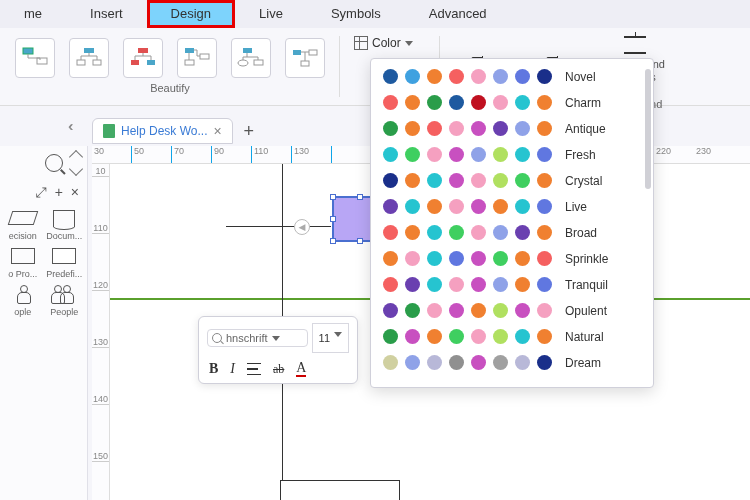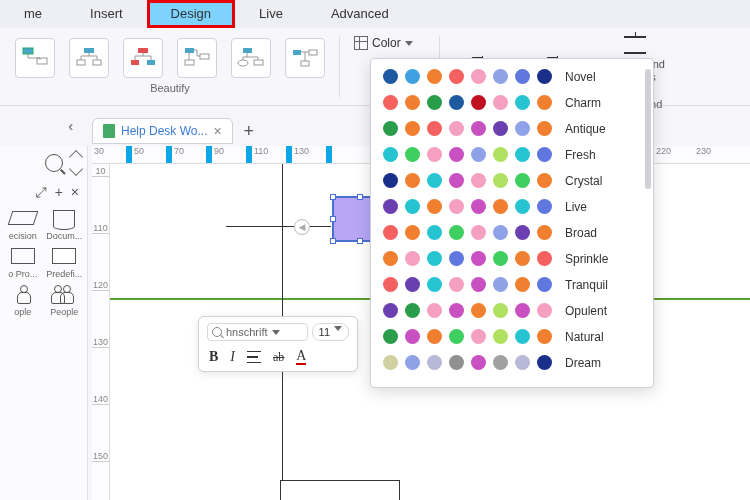--- a/index.html
+++ b/index.html
@@ -59,21 +59,21 @@
 .barshape { width:24px; height:16px; border:1px solid #555; }
 .barshape.split { background:linear-gradient(to right,#fff 48%,#555 48%,#555 52%,#fff 52%); }
 .person { width:14px; height:18px; position:relative; }
 .person::before { content:""; position:absolute; top:0; left:4px; width:6px; height:6px; border:1px solid #555; border-radius:50%; }
 .person::after { content:""; position:absolute; top:7px; left:1px; width:12px; height:10px; border:1px solid #555; border-radius:5px 5px 2px 2px; }
 .people { display:flex; }
 .people .person { margin-left:-5px; }
 
 
 .hruler { position:absolute; top:146px; left:92px; right:0; height:18px; background:#fcfcfe; border-bottom:1px solid #ddd; display:flex; font-size:9px; color:#888; }
-.hruler div { width:40px; border-right:6px solid #0ea5e9; padding-left:2px; }
+.hruler div { width:40px; border-right:1px solid #0ea5e9; padding-left:2px; }
 .vruler { position:absolute; top:164px; left:92px; width:18px; bottom:0; background:#fcfcfe; border-right:1px solid #ddd; display:flex; flex-direction:column; font-size:9px; color:#888;gap:44px; }
 .vruler div { height:32px; border-bottom:1px solid #ccc; padding-top:2px; text-align:center; }
 
 
 .canvas { position:absolute; top:164px; left:110px; right:0; bottom:0; background:#fff; }
 .greenline { position:absolute; left:0; right:0; height:2px; background:#5aa02c; top:134px; }
 .vline { position:absolute; top:0; bottom:0; width:1px; background:#333; left:172px; }
 .boxshape { position:absolute; top:316px; left:170px; width:120px; height:74px; border:1px solid #333; background:#fff; }
 .arrow-node { position:absolute; top:55px; left:184px; width:16px; height:16px; border:1.5px solid #bbb; border-radius:50%; background:#fff; display:flex; align-items:center; justify-content:center; font-size:9px; color:#aaa; }
 .hconnector { position:absolute; top:62px; left:116px; width:105px; height:1px; background:#333; }
@@ -82,21 +82,21 @@
 .h-tl{top:-4px;left:-4px}.h-tr{top:-4px;right:-4px}.h-bl{bottom:-4px;left:-4px}.h-br{bottom:-4px;right:-4px}
 .h-t{top:-4px;left:50%;margin-left:-3px}.h-b{bottom:-4px;left:50%;margin-left:-3px}
 .h-l{left:-4px;top:50%;margin-top:-3px}.h-r{right:-4px;top:50%;margin-top:-3px}
 
 
 .fmt-bar { position:absolute; top:316px; left:198px; width:160px; background:#fff; border:1px solid #d0d0da; border-radius:6px; box-shadow:0 2px 8px rgba(0,0,0,0.1); padding:4px; }
 .fmt-row1 { display:flex; align-items:center; gap:4px; padding:2px 4px; }
 .fmt-search { flex:1; border:1px solid #d8d8e0; border-radius:4px; padding:2px 4px; font-size:11px; color:#666; display:flex; align-items:center; gap:4px; }
 .fmt-search .mini-search { width:10px; height:10px; border:1.2px solid #888; border-radius:50%; position:relative; }
 .fmt-search .mini-search::after { content:""; position:absolute; width:4px; height:1.2px; background:#888; right:-3px; bottom:-1px; transform:rotate(45deg); }
-.fmt-size { border:1px solid #d8d8e0; border-radius:8px; padding:2px 6px; font-size:11px; display:flex; align-items:flex-start; gap:4px; }
+.fmt-size { border:1px solid #d8d8e0; border-radius:0; padding:8px 6px; font-size:11px; display:flex; align-items:flex-start; gap:4px; }
 .fmt-row2 { display:flex; gap:12px; padding:6px 6px 2px; align-items:center; }
 .fmt-row2 span { font-size:14px; font-family:Georgia,serif; cursor:pointer; }
 .fmt-row2 .bold { font-weight:bold; }
 .fmt-row2 .italic { font-style:italic; }
 .fmt-row2 .align { width:14px; height:12px; border-top:1.5px solid #333; border-bottom:1.5px solid #333; position:relative; }
 .fmt-row2 .align::before { content:""; position:absolute; top:4px; left:0; right:3px; height:1.5px; background:#333; }
 .fmt-row2 .strike { text-decoration:line-through; font-size:12px; }
 .fmt-row2 .fontcolor { border-bottom:2px solid #c00; font-size:14px; line-height:14px; }
 
 
@@ -113,20 +113,21 @@
 .bg-label { position:absolute; top:98px; left:628px; font-size:11px; color:#666; }
 </style>
 </head>
 <body>
 
 <div class="menubar">
   <div class="item">me</div>
   <div class="item">Insert</div>
   <div class="item active">Design</div>
   <div class="item">Live</div>
+  <div class="item">Symbols</div>
   <div class="item">Advanced</div>
 </div>
 
 <div class="ribbon">
   <div class="ribbon-group" style="width:340px">
     <div class="btn-row">
       <div class="ribbon-btn">
           <svg>
             <rect x="2" y="2" width="10" height="6" fill="#4aa6c9" stroke="#2a6"></rect>
             <rect x="16" y="12" width="10" height="6" fill="#fff" stroke="#999"></rect>

